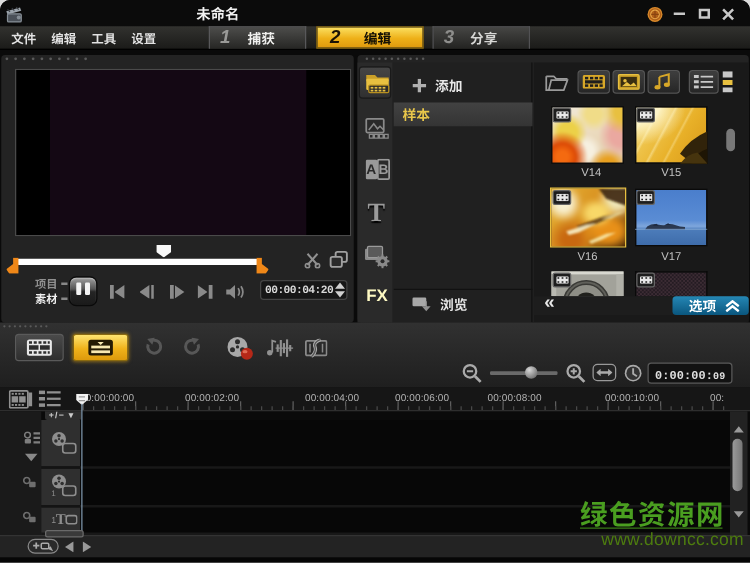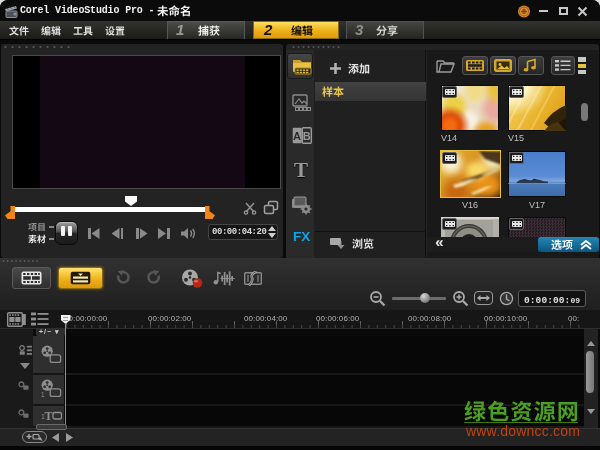--- a/index.html
+++ b/index.html
@@ -6,21 +6,20 @@
 .abs{position:absolute}
 </style></head><body>
 <div id="win">
 <div class="abs" style="left:0;top:0;width:600px;height:21px;background:#0b0b0b"></div>
 <svg class="abs" style="left:4px;top:3px" width="16" height="16" viewBox="0 0 16 16">
 <path d="M1 6l11-3 1 2.5L2 8.5z" fill="#9aa2aa"></path>
 <path d="M2 4.5l2 2M5.5 3.5l2 2M9 2.7l2 2" stroke="#3a3e44" stroke-width="1"></path>
 <rect x="2" y="8" width="11" height="6.5" rx="1" fill="#4a5058" stroke="#868e96" stroke-width="1"></rect>
 <circle cx="11" cy="11" r="1.6" fill="#868e96"></circle>
     </svg>
-<div class="abs" style="left:20px;top:5px;font:bold 10px 'Liberation Mono',monospace;color:#f2f2f2;letter-spacing:-0.16px">Corel VideoStudio Pro - </div>
 <svg style="position:absolute;left:157px;top:1.7px;overflow:visible" width="36" height="17">
       <path transform="translate(0,13.3)" d="M5 -9.8V-8H1.5V-6.7H5V-5.2H0.6V-3.8H4.4C3.4 -2.5 1.8 -1.3 0.2 -0.7C0.6 -0.4 1 0.2 1.3 0.5C2.6 -0.2 4 -1.3 5 -2.6V1H6.5V-2.6C7.5 -1.3 8.9 -0.2 10.2 0.5C10.5 0.2 10.9 -0.4 11.2 -0.7C9.7 -1.3 8.1 -2.5 7.1 -3.8H10.9V-5.2H6.5V-6.7H10.1V-8H6.5V-9.8Z M17.3 -10C16.2 -8.5 13.9 -7.2 11.7 -6.7C12 -6.3 12.4 -5.8 12.5 -5.4C13.3 -5.6 14 -5.9 14.7 -6.3V-5.5H19.7V-6.3C20.3 -5.9 21 -5.6 21.8 -5.4C22 -5.8 22.4 -6.4 22.8 -6.7C21 -7.1 19.2 -7.9 18.2 -8.9L18.4 -9.2ZM15.6 -6.8C16.2 -7.2 16.8 -7.6 17.3 -8C17.8 -7.6 18.3 -7.2 18.8 -6.8ZM12.8 -4.9V0.2H14V-0.7H16.6V-4.9ZM14 -3.7H15.3V-1.9H14ZM17.5 -4.9V1H18.9V-3.6H20.4V-1.7C20.4 -1.6 20.4 -1.6 20.3 -1.6C20.1 -1.6 19.6 -1.6 19.2 -1.6C19.4 -1.2 19.5 -0.7 19.6 -0.3C20.3 -0.3 20.9 -0.3 21.3 -0.5C21.7 -0.7 21.8 -1.1 21.8 -1.7V-4.9Z M25.7 -5.8C26.2 -5.4 26.7 -5 27.1 -4.6C25.9 -4 24.6 -3.6 23.3 -3.3C23.6 -3 23.9 -2.4 24 -2.1C24.6 -2.2 25.2 -2.4 25.7 -2.6V1H27.1V0.5H31.5V1H32.9V-4.2H29.1C30.7 -5.2 32.1 -6.5 32.9 -8.2L31.9 -8.7L31.7 -8.6H28.3C28.5 -8.9 28.7 -9.2 28.9 -9.5L27.4 -9.8C26.7 -8.8 25.4 -7.6 23.5 -6.8C23.9 -6.5 24.3 -6 24.5 -5.7C25.5 -6.2 26.4 -6.8 27.1 -7.4H30.8C30.2 -6.6 29.4 -5.9 28.4 -5.3C27.9 -5.7 27.3 -6.2 26.8 -6.6ZM31.5 -0.7H27.1V-2.9H31.5Z" fill="#f2f2f2"></path>
     </svg>
 <svg class="abs" style="left:517px;top:5px" width="14" height="13" viewBox="0 0 14 13">
 <circle cx="7" cy="6.5" r="6" fill="#d98a2b"></circle>
       <circle cx="7" cy="6.5" r="5" fill="#b05f18"></circle>
 <circle cx="7" cy="6.5" r="3.4" fill="none" stroke="#e8a848" stroke-width="1"></circle>
 <path d="M4 6.5h6M7 3.5v6" stroke="#8a4410" stroke-width="1"></path>
     </svg>
 <div class="abs" style="left:539px;top:10px;width:9px;height:2px;background:#c8c8c8"></div>
@@ -162,21 +161,21 @@
 <div class="abs" style="left:294px;top:158px;font:bold 21px 'Liberation Serif';color:#9a9a9a;text-shadow:0 1px 1px #000">T</div>
 <svg class="abs" style="left:291px;top:196px" width="22" height="19" viewBox="0 0 22 19">
 <rect x="1" y="3" width="12" height="9" rx="1" fill="#8a8a8a"></rect>
 <rect x="3" y="1" width="12" height="9" rx="1" fill="#5a5a5a" stroke="#9a9a9a" stroke-width="1"></rect>
 <circle cx="15" cy="13" r="4.2" fill="#8a8a8a"></circle>
 <g stroke="#8a8a8a" stroke-width="1.6">
         <path d="M15 7.5v11M9.5 13h11M11.2 9.2l7.6 7.6M18.8 9.2l-7.6 7.6"></path>
       </g>
 <circle cx="15" cy="13" r="1.6" fill="#2a2a2a"></circle>
     </svg>
-<div class="abs" style="left:293px;top:229px;font:bold 13.5px 'Liberation Sans';color:#0ea5e9">FX</div>
+<div class="abs" style="left:293px;top:229px;font:bold 13.5px 'Liberation Sans';color:#fef9c3">FX</div>
 <div class="abs" style="left:314px;top:50px;width:112px;height:208px;background:#202020;border-right:1px solid #101010"></div>
 <svg class="abs" style="left:330px;top:63px" width="11" height="11">
       <path d="M5.5 0v11M0 5.5h11" stroke="#b0b0b0" stroke-width="2.6"></path>
     </svg>
 <svg style="position:absolute;left:348px;top:60.2px;overflow:visible" width="24" height="16">
       <path transform="translate(0,12.8)" d="M0.8 -8.3C1.5 -8 2.2 -7.5 2.6 -7.1L3.4 -8.2C3 -8.6 2.2 -9 1.6 -9.3ZM0.3 -5.3C0.9 -5.1 1.7 -4.6 2.1 -4.2L2.9 -5.3C2.5 -5.7 1.7 -6.1 1 -6.3ZM0.5 0.1 1.7 0.9C2.2 -0.2 2.7 -1.5 3.1 -2.6L2.1 -3.4C1.6 -2.1 1 -0.7 0.5 0.1ZM3.7 -8.8V-7.6H5.8C5.7 -7.2 5.6 -6.9 5.5 -6.6H3.2V-5.3H4.8C4.3 -4.6 3.7 -4 2.8 -3.6C3 -3.4 3.4 -2.9 3.6 -2.6C3.9 -2.8 4.1 -2.9 4.3 -3.1C4.1 -2.3 3.6 -1.4 3 -0.9L4 -0.2C4.6 -0.8 5.1 -1.8 5.4 -2.7L4.4 -3.1C5.2 -3.7 5.9 -4.5 6.4 -5.3H7.4C7.8 -4.5 8.4 -3.8 9.2 -3.3L8.3 -2.9C8.9 -2.1 9.5 -0.9 9.7 -0.1L10.8 -0.7C10.5 -1.4 10.1 -2.3 9.5 -3.1C9.7 -3 9.8 -2.9 10 -2.9C10.2 -3.2 10.5 -3.7 10.8 -3.9C10 -4.2 9.3 -4.7 8.8 -5.3H10.6V-6.6H6.9C7 -6.9 7.1 -7.2 7.2 -7.6H10.2V-8.8ZM5.7 -4.3V-0.4C5.7 -0.2 5.7 -0.2 5.6 -0.2C5.4 -0.2 5 -0.2 4.6 -0.2C4.7 0.1 4.9 0.6 4.9 1C5.6 1 6.1 1 6.5 0.8C6.9 0.6 7 0.2 7 -0.3V-2.5C7.2 -1.8 7.6 -0.9 7.7 -0.3L8.7 -0.7C8.6 -1.3 8.2 -2.2 7.9 -3L7 -2.6V-4.3Z M17.1 -8.1V0.8H18.4V-0H19.8V0.7H21.2V-8.1ZM18.4 -1.3V-6.8H19.8V-1.3ZM12.9 -9.2 12.8 -7.4H11.6V-6.1H12.8C12.8 -3.5 12.5 -1.4 11.2 0C11.6 0.2 12 0.7 12.2 1C13.6 -0.6 14 -3.1 14.1 -6.1H15.2C15.2 -2.4 15.1 -1 14.8 -0.7C14.7 -0.6 14.6 -0.5 14.5 -0.5C14.3 -0.5 13.9 -0.5 13.4 -0.6C13.7 -0.2 13.8 0.4 13.8 0.8C14.3 0.8 14.8 0.8 15.1 0.7C15.5 0.6 15.8 0.5 16 0.1C16.4 -0.4 16.4 -2.1 16.5 -6.8C16.5 -6.9 16.5 -7.4 16.5 -7.4H14.1L14.2 -9.2Z" fill="#e8e8e8"></path>
     </svg>
 <div class="abs" style="left:315px;top:82px;width:111px;height:19px;background:linear-gradient(#424242,#343434)"></div>
 <svg style="position:absolute;left:322px;top:83.2px;overflow:visible" width="24" height="16">
       <path transform="translate(0,12.8)" d="M8.7 -9.4C8.6 -8.7 8.2 -7.9 7.9 -7.3H6L6.8 -7.6C6.7 -8.1 6.3 -8.8 5.9 -9.3L4.8 -8.9C5.1 -8.4 5.4 -7.8 5.5 -7.3H4.4V-6.1H6.7V-5H4.7V-3.8H6.7V-2.7H4.1V-1.5H6.7V1H8.1V-1.5H10.6V-2.7H8.1V-3.8H10.1V-5H8.1V-6.1H10.4V-7.3H9.3C9.6 -7.8 9.8 -8.4 10.1 -9ZM1.7 -9.3V-7.3H0.5V-6.1H1.7V-5.8C1.4 -4.5 0.9 -3.1 0.2 -2.3C0.5 -2 0.7 -1.4 0.9 -1C1.2 -1.5 1.5 -2.1 1.7 -2.8V1H3V-4C3.2 -3.6 3.5 -3.1 3.6 -2.8L4.4 -3.7C4.2 -4 3.3 -5.2 3 -5.7V-6.1H4V-7.3H3V-9.3Z M15.8 -5.9V-2.2H13.8C14.6 -3.3 15.2 -4.5 15.7 -5.9ZM17.2 -5.9H17.2C17.7 -4.5 18.4 -3.3 19.2 -2.2H17.2ZM15.8 -9.3V-7.2H11.6V-5.9H14.4C13.7 -4.2 12.6 -2.6 11.3 -1.7C11.6 -1.5 12 -1 12.2 -0.7C12.7 -1 13.1 -1.4 13.5 -1.9V-0.9H15.8V1H17.2V-0.9H19.5V-1.8C19.8 -1.4 20.2 -1 20.6 -0.7C20.9 -1.1 21.4 -1.6 21.7 -1.9C20.4 -2.7 19.3 -4.2 18.6 -5.9H21.4V-7.2H17.2V-9.3Z" fill="#e8c64a"></path>
@@ -254,21 +253,21 @@
       <rect width="10" height="6" rx="1" fill="#e8e8e8"></rect>
       <g fill="#1d1d1d">
         <rect x="1" y="0.8" width="1.4" height="1.2"></rect>
         <rect x="4.3" y="0.8" width="1.4" height="1.2"></rect>
         <rect x="7.6" y="0.8" width="1.4" height="1.2"></rect>
         <rect x="1" y="4" width="1.4" height="1.2"></rect>
         <rect x="4.3" y="4" width="1.4" height="1.2"></rect>
         <rect x="7.6" y="4" width="1.4" height="1.2"></rect>
       </g>
     </svg>
-<div class="abs" style="left:441px;top:133px;width:58px;text-align:left;font:9px 'Liberation Sans';color:#c0c0c0">V14</div>
+<div class="abs" style="left:423px;top:133px;width:58px;text-align:right;font:9px 'Liberation Sans';color:#c0c0c0">V14</div>
 <div class="abs" style="left:508px;top:85px;width:58px;height:46px;border:1px solid #0a0a0a;background:
 radial-gradient(ellipse at 8% 0%, rgba(255,250,215,.95) 0 14%, rgba(255,250,215,0) 48%),
 linear-gradient(118deg, rgba(255,244,190,.5) 12%, rgba(255,244,190,0) 14%, rgba(255,244,190,0) 22%, rgba(255,244,190,.45) 24%, rgba(255,244,190,0) 26.5%, rgba(255,244,190,0) 38%, rgba(255,246,200,.4) 40%, rgba(255,246,200,0) 43%, rgba(255,246,200,0) 55%, rgba(255,244,190,.35) 57%, rgba(255,244,190,0) 59.5%),
 linear-gradient(125deg,#f6e79c 0%,#eec34a 30%,#e8b028 60%,#d89818 100%)"></div>
 <svg class="abs" style="left:508px;top:85px" width="58" height="46" viewBox="0 0 58 46">
 <path d="M58 20 Q44 26 36 38 L46 46 L58 46Z" fill="#31230a"></path>
 <path d="M58 34 Q50 36 44 46 L58 46Z" fill="#1e1504"></path>
 <path d="M36 46 q6 -8 14 -9 l8 9z" fill="#46340e"></path>
     </svg>
 <div class="abs" style="left:509px;top:86px;width:15px;height:12px;background:#1d1d1d;border:1px solid #666;border-radius:2px"></div>
@@ -276,21 +275,21 @@
       <rect width="10" height="6" rx="1" fill="#e8e8e8"></rect>
       <g fill="#1d1d1d">
         <rect x="1" y="0.8" width="1.4" height="1.2"></rect>
         <rect x="4.3" y="0.8" width="1.4" height="1.2"></rect>
         <rect x="7.6" y="0.8" width="1.4" height="1.2"></rect>
         <rect x="1" y="4" width="1.4" height="1.2"></rect>
         <rect x="4.3" y="4" width="1.4" height="1.2"></rect>
         <rect x="7.6" y="4" width="1.4" height="1.2"></rect>
       </g>
     </svg>
-<div class="abs" style="left:508px;top:133px;width:58px;font:9px 'Liberation Sans';color:#c0c0c0">V15</div>
+<div class="abs" style="left:508px;top:133px;width:58px;text-align:center;font:9px 'Liberation Sans';color:#c0c0c0">V15</div>
 <div class="abs" style="left:440px;top:150px;width:61px;height:48px;border:1px solid #e8c040;overflow:hidden">
       <div style="position:absolute;left:-4px;top:-4px;width:69px;height:56px;filter:blur(2px);background:
 radial-gradient(circle at 20% 28%, #f8f0d0 0 9%, rgba(248,240,208,0) 22%),
 radial-gradient(ellipse at 58% 42%, #f8d868 0 12%, rgba(248,216,104,0) 26%),
 radial-gradient(circle at 82% 22%, #f0e8b8 0 9%, rgba(240,232,184,0) 22%),
 radial-gradient(ellipse at 72% 68%, #e89018 0 14%, rgba(232,144,24,0) 32%),
 radial-gradient(circle at 92% 92%, #281404 0 18%, rgba(40,20,4,0) 38%),
 radial-gradient(circle at 28% 80%, #c86810 0 10%, rgba(200,104,16,0) 28%),
 linear-gradient(120deg,#e8b838,#d89020 50%,#b06810)"></div>
 <svg style="position:absolute;left:0;top:0" width="61" height="48" viewBox="0 0 61 48">
@@ -585,21 +584,21 @@
       <rect x="544.8" y="15" width="1" height="3" fill="#484848"></rect>
       <rect x="553.2" y="15" width="1" height="3" fill="#484848"></rect>
       <rect x="561.6" y="15" width="1" height="3" fill="#484848"></rect>
       <rect x="570.0" y="15" width="1" height="3" fill="#484848"></rect>
       <rect x="578.4" y="15" width="1" height="3" fill="#484848"></rect>
     </svg>
 <div class="abs" style="left:64px;top:314px;font:8px 'Liberation Sans';color:#b2b2b2;letter-spacing:0.1px">00:00:00:00</div>
 <div class="abs" style="left:148px;top:314px;font:8px 'Liberation Sans';color:#b2b2b2;letter-spacing:0.1px">00:00:02:00</div>
 <div class="abs" style="left:244px;top:314px;font:8px 'Liberation Sans';color:#b2b2b2;letter-spacing:0.1px">00:00:04:00</div>
 <div class="abs" style="left:316px;top:314px;font:8px 'Liberation Sans';color:#b2b2b2;letter-spacing:0.1px">00:00:06:00</div>
-<div class="abs" style="left:408px;top:314px;font:8px 'Liberation Sans';color:#b2b2b2;letter-spacing:0.1px">00:00:08:00</div>
+<div class="abs" style="left:390px;top:314px;font:8px 'Liberation Sans';color:#b2b2b2;letter-spacing:0.1px">00:00:08:00</div>
 <div class="abs" style="left:484px;top:314px;font:8px 'Liberation Sans';color:#b2b2b2;letter-spacing:0.1px">00:00:10:00</div>
 <div class="abs" style="left:568px;top:314px;font:8px 'Liberation Sans';color:#b2b2b2;letter-spacing:0.1px">00:</div>
 <div class="abs" style="left:60.5px;top:315px;width:10px;height:9px;background:#f2f2f2;clip-path:polygon(0 0,100% 0,100% 52%,50% 100%,0 52%)"></div>
 <div class="abs" style="left:63px;top:317px;width:5px;height:1.3px;background:#999"></div>
 <div class="abs" style="left:63px;top:319.5px;width:5px;height:1.3px;background:#999"></div>
 <div class="abs" style="left:36px;top:329px;width:29px;height:7px;background:#2e2e2e;border-radius:0 0 2px 2px"></div>
 <div class="abs" style="left:39px;top:328px;font:bold 7px 'Liberation Sans';color:#ccc;letter-spacing:1px">+/− ▾</div>
 <div class="abs" style="left:0;top:329px;width:33px;height:99px;background:#1a1a1a"></div>
 <div class="abs" style="left:33px;top:336px;width:31px;height:92px;background:#2f2f2f"></div>
 <div class="abs" style="left:64px;top:336px;width:520px;height:92px;background:#070707"></div>
@@ -665,13 +664,13 @@
 <rect x="7" y="1.5" width="6" height="4.5" rx="1" fill="none" stroke="#aaa" stroke-width="1.2"></rect>
 <path d="M12 6l4.5 2-2-4z" fill="#aaa"></path>
     </svg>
 <div class="abs" style="left:52px;top:433px;width:7px;height:9px;background:#999;clip-path:polygon(100% 0,0 50%,100% 100%)"></div>
 <div class="abs" style="left:66px;top:433px;width:7px;height:9px;background:#999;clip-path:polygon(0 0,100% 50%,0 100%)"></div>
 <div class="abs" style="left:0;top:446px;width:600px;height:4px;background:#060606"></div>
 <svg style="position:absolute;left:464px;top:393.5px;overflow:visible" width="118" height="32">
       <path transform="translate(0,25.5)" d="M9 -7.1C9.8 -6.4 10.9 -5.3 11.3 -4.6L13.1 -6C12.6 -6.7 11.5 -7.7 10.7 -8.4ZM0.7 -1.5 1.3 1C3.3 0.3 5.8 -0.7 8.1 -1.6L7.7 -3.7C5.1 -2.9 2.5 -2 0.7 -1.5ZM9.6 -18V-15.8H17.4L17.4 -14.5H10V-12.6H17.3L17.2 -11.2H9V-8.9H13.7V-5.5C11.6 -4.2 9.5 -2.8 8.1 -2L9.5 0C10.7 -0.9 12.3 -2 13.7 -3.1V-0.6C13.7 -0.4 13.6 -0.3 13.4 -0.3C13.1 -0.3 12.3 -0.3 11.5 -0.3C11.8 0.3 12.2 1.3 12.2 1.9C13.6 1.9 14.5 1.9 15.2 1.5C15.9 1.2 16.1 0.5 16.1 -0.6V-3C17.2 -1.6 18.6 -0.5 20.1 0.2C20.5 -0.4 21.2 -1.3 21.7 -1.8C20.2 -2.3 18.8 -3.2 17.7 -4.4C18.9 -5.2 20.1 -6.1 21.3 -7.1L19.1 -8.3C18.5 -7.6 17.5 -6.7 16.5 -5.9L16.1 -6.6V-8.9H21.4V-11.2H19.7C19.8 -13.4 20 -15.9 20 -18L18.1 -18.1L17.7 -18ZM1.3 -9.1C1.7 -9.3 2.2 -9.4 3.9 -9.6C3.2 -8.6 2.6 -7.8 2.3 -7.4C1.7 -6.6 1.2 -6.1 0.7 -6C1 -5.4 1.3 -4.2 1.5 -3.7C2 -4 2.9 -4.3 7.9 -5.3C7.8 -5.8 7.9 -6.8 7.9 -7.5L4.7 -6.9C6.1 -8.7 7.4 -10.8 8.5 -12.8L6.3 -14.1C6 -13.4 5.6 -12.6 5.2 -11.9L3.6 -11.7C4.8 -13.5 5.9 -15.6 6.6 -17.6L4 -18.7C3.4 -16.2 2.1 -13.5 1.7 -12.8C1.3 -12.1 0.9 -11.7 0.5 -11.6C0.8 -10.9 1.2 -9.6 1.3 -9.1Z M33.1 -10.1V-7.5H29V-10.1ZM35.7 -10.1H39.7V-7.5H35.7ZM35.6 -14.7C35.1 -13.9 34.4 -13.2 33.8 -12.6H28.8C29.5 -13.2 30.1 -13.9 30.7 -14.7ZM30.5 -18.9C29.1 -16.1 26.4 -13.6 23.8 -12C24.2 -11.4 24.9 -10.1 25.2 -9.5C25.6 -9.8 26 -10.1 26.5 -10.4V-2.4C26.5 0.8 27.7 1.6 31.8 1.6C32.8 1.6 38.4 1.6 39.4 1.6C43.1 1.6 44.1 0.5 44.5 -3.1C43.8 -3.3 42.7 -3.7 42 -4.1C41.7 -1.3 41.4 -0.8 39.3 -0.8C38 -0.8 32.9 -0.8 31.8 -0.8C29.4 -0.8 29 -1.1 29 -2.4V-5H39.7V-4.3H42.3V-12.6H37C37.9 -13.6 38.9 -14.8 39.7 -15.9L38 -17.1L37.5 -17H32.4L32.9 -17.9Z M48 -16.4C49.5 -15.7 51.5 -14.7 52.4 -13.9L53.8 -15.9C52.8 -16.7 50.8 -17.6 49.3 -18.1ZM47.3 -11.4 48.1 -8.9C49.9 -9.6 52.2 -10.4 54.3 -11.1L53.8 -13.4C51.5 -12.6 49 -11.8 47.3 -11.4ZM50 -8.2V-2.2H52.6V-5.9H62.4V-2.4H65.1V-8.2ZM56.2 -5.3C55.5 -2.5 54.1 -1 47.1 -0.2C47.6 0.4 48.1 1.4 48.3 2C56 0.9 58 -1.4 58.8 -5.3ZM57.5 -1.1C60.2 -0.3 63.8 1 65.6 1.9L67.2 -0.2C65.3 -1.1 61.6 -2.3 59.1 -2.9ZM56.6 -18.5C56.1 -17 55.1 -15.2 53.3 -13.9C53.9 -13.6 54.8 -12.8 55.2 -12.3C56.1 -13 56.9 -13.9 57.5 -14.8H59.2C58.6 -12.9 57.4 -11.2 53.7 -10.1C54.2 -9.7 54.8 -8.8 55.1 -8.2C58 -9.2 59.7 -10.5 60.7 -12.1C61.9 -10.4 63.7 -9.2 66 -8.5C66.3 -9.1 67 -10.1 67.5 -10.5C64.8 -11.1 62.7 -12.4 61.6 -14.2L61.8 -14.8H63.9C63.7 -14.3 63.5 -13.7 63.3 -13.3L65.7 -12.7C66.1 -13.7 66.8 -15.1 67.2 -16.4L65.3 -16.9L64.8 -16.8H58.5C58.7 -17.2 58.9 -17.7 59.1 -18.1Z M82.5 -8.4H87.6V-7.2H82.5ZM82.5 -11.4H87.6V-10.2H82.5ZM80.6 -4.4C80 -3.1 79.1 -1.5 78.3 -0.5C78.9 -0.2 79.9 0.4 80.4 0.8C81.2 -0.4 82.2 -2.2 82.9 -3.8ZM86.8 -3.8C87.5 -2.4 88.4 -0.5 88.8 0.6L91.2 -0.5C90.8 -1.5 89.8 -3.4 89.1 -4.7ZM71.2 -16.6C72.4 -15.9 74.1 -14.9 74.9 -14.3L76.5 -16.4C75.6 -17 73.9 -17.9 72.8 -18.5ZM70.2 -10.7C71.4 -10 73 -9 73.8 -8.4L75.4 -10.6C74.5 -11.1 72.8 -12 71.7 -12.6ZM70.5 0.3 72.9 1.7C73.9 -0.5 74.9 -3 75.7 -5.4L73.6 -6.8C72.6 -4.3 71.4 -1.5 70.5 0.3ZM80.2 -13.3V-5.3H83.7V-0.6C83.7 -0.4 83.6 -0.3 83.3 -0.3C83.1 -0.3 82.2 -0.3 81.4 -0.3C81.7 0.3 82 1.3 82.1 2C83.5 2 84.5 1.9 85.3 1.6C86 1.2 86.2 0.6 86.2 -0.5V-5.3H90.1V-13.3H85.8L86.7 -14.7L84.2 -15.2H90.7V-17.5H76.9V-11.4C76.9 -7.9 76.7 -2.8 74.2 0.6C74.8 0.9 75.9 1.6 76.4 2C79 -1.7 79.4 -7.5 79.4 -11.4V-15.2H83.7C83.6 -14.6 83.4 -13.9 83.2 -13.3Z M99.8 -7.5C99.2 -5.5 98.3 -3.8 97.1 -2.5V-10.7C98 -9.7 98.9 -8.6 99.8 -7.5ZM94.5 -17.5V1.9H97.1V-1.7C97.7 -1.4 98.4 -0.9 98.7 -0.6C99.8 -1.9 100.7 -3.5 101.5 -5.3C102 -4.6 102.4 -4 102.7 -3.5L104.3 -5.3C103.8 -6.1 103.1 -7 102.3 -8C102.9 -9.7 103.2 -11.7 103.5 -13.8L101.1 -14C101 -12.7 100.8 -11.4 100.5 -10.2C99.8 -11 99.1 -11.8 98.4 -12.5L97.1 -11.2V-15H110.5V-1.3C110.5 -0.8 110.3 -0.7 109.9 -0.7C109.4 -0.7 107.8 -0.6 106.4 -0.7C106.8 -0 107.3 1.2 107.4 1.9C109.5 1.9 110.9 1.9 111.9 1.4C112.8 1 113.1 0.3 113.1 -1.2V-17.5ZM103.1 -11C104.1 -10 105 -8.8 105.9 -7.6C105.1 -5.2 104 -3.3 102.5 -1.8C103.1 -1.5 104.1 -0.8 104.6 -0.4C105.8 -1.7 106.7 -3.3 107.5 -5.2C108 -4.4 108.4 -3.6 108.8 -2.9L110.5 -4.6C110 -5.6 109.3 -6.8 108.4 -8C108.9 -9.7 109.3 -11.7 109.5 -13.8L107.2 -14C107 -12.7 106.8 -11.5 106.6 -10.3C106 -11.1 105.4 -11.8 104.7 -12.4Z" fill="#4a9e20"></path>
     </svg>
 <div class="abs" style="left:464px;top:421.5px;width:114px;height:1px;background:#3a7a18"></div>
-<div class="abs" style="left:466px;top:423px;font:14px 'Liberation Sans';color:#c2410c;letter-spacing:0.2px">www.downcc.com</div>
+<div class="abs" style="left:481px;top:423px;font:14px 'Liberation Sans';color:#4d7c0f;letter-spacing:0.2px">www.downcc.com</div>
 </div>
 </body></html>

